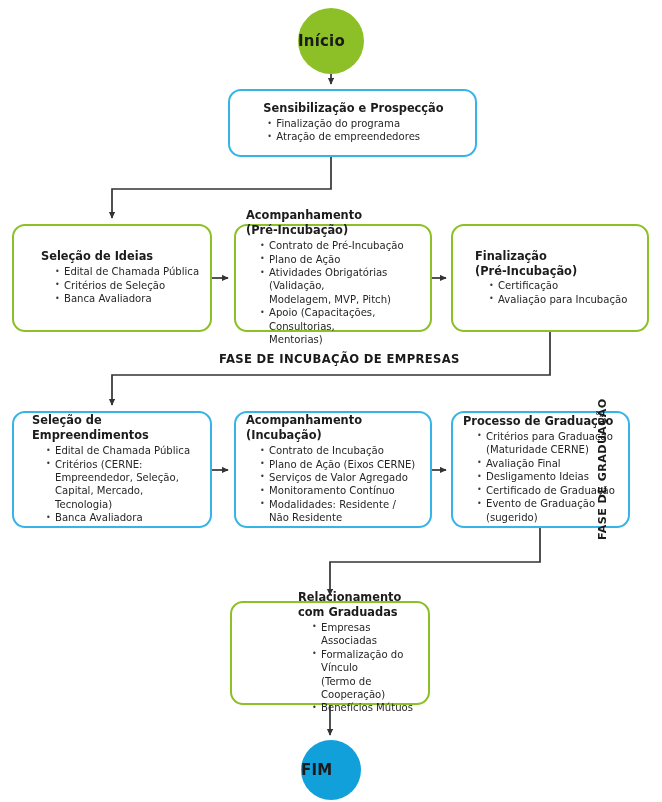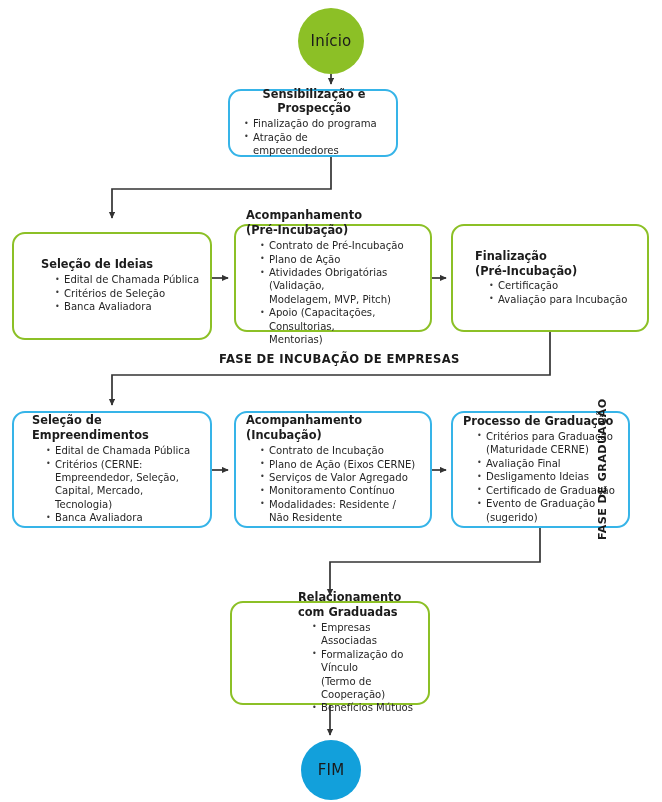--- a/index.html
+++ b/index.html
@@ -27,23 +27,23 @@
     height: 802px;
     pointer-events: none;
   }
 
   
   .terminator {
     position: absolute;
     border-radius: 50%;
     display: flex;
     align-items: center;
-    justify-content: center;
+    justify-content: flex-start;
     color: #1a1a1a;
-    font-weight: normal;
+    font-weight: bold;
     letter-spacing: .2px;
   }
   .term-start {
     background: #8CC026;
     width: 66px; height: 66px;
     left: 298px; top: 8px;
     font-size: 15px;
   }
   .term-end {
     background: #12A0DB;
@@ -91,25 +91,25 @@
     left: 0;
     top: -0.5px;
     font-size: 8px;
     color: #3a3a3a;
     line-height: 1.7;
   }
   .node ul li.cont { padding-left: 9px; }
   .node ul li.cont::before { content: ""; }
 
   
-  #node-sensibilizacao { left: 228px; top: 89px;  width: 170px; height: 68px;  align-items: center; }
+  #node-sensibilizacao { left: 228px; top: 89px;  width: 249px; height: 68px;  align-items: center; }
   #node-sensibilizacao .n-title { text-align: center; }
   #node-sensibilizacao ul { padding-left: 4px; }
 
-  #node-selecao-ideias { left: 12px;  top: 232px; width: 200px; height: 108px; }
+  #node-selecao-ideias { left: 12px;  top: 224px; width: 200px; height: 108px; }
   #node-selecao-ideias .inner { padding-left: 17px; }
 
   #node-acomp-pre      { left: 234px; top: 224px; width: 198px; height: 108px; }
   #node-finalizacao    { left: 451px; top: 224px; width: 198px; height: 108px; }
   #node-finalizacao .inner { padding-left: 12px; }
 
   #node-selecao-empre  { left: 12px;  top: 411px; width: 200px; height: 117px; }
   #node-selecao-empre .inner { padding-left: 8px; }
 
   #node-acomp-inc      { left: 234px; top: 411px; width: 198px; height: 117px; }

